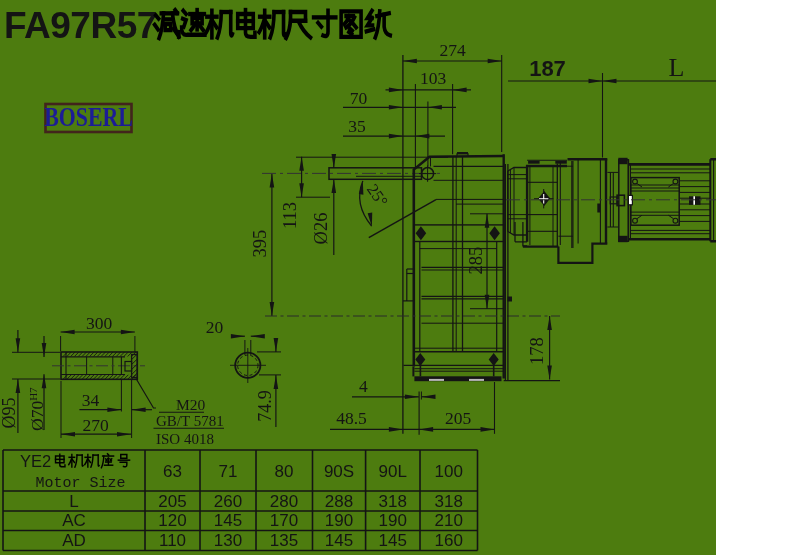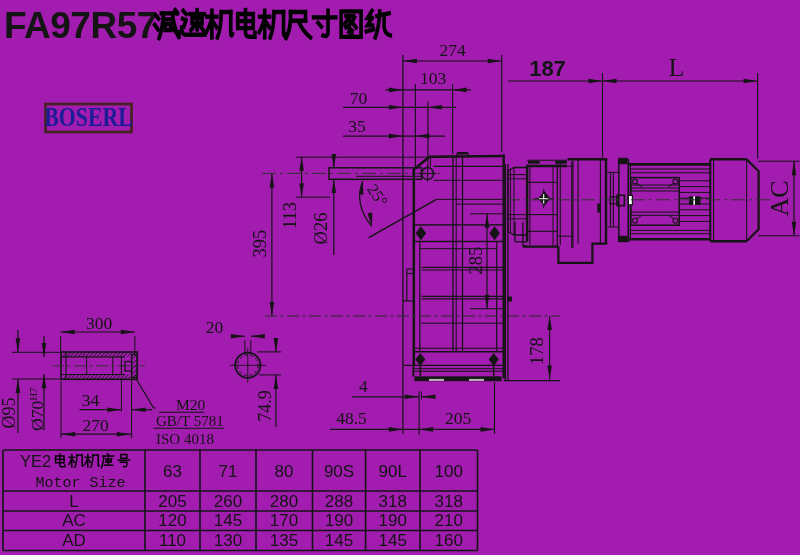--- a/index.html
+++ b/index.html
@@ -1,15 +1,15 @@
 <!DOCTYPE html>
 <html><head><meta charset="utf-8">
 <style>
 html,body{margin:0;padding:0;background:#fff;}
-#page{width:800px;height:555px;position:relative;overflow:hidden;background:#a21caf;}
+#page{width:716px;height:555px;position:relative;overflow:hidden;background:#4d7c0f;}
 svg{display:block;}
 </style></head>
 <body>
 <div id="page">
 <svg width="800" height="555" viewBox="0 0 800 555" style="filter:blur(0.4px)">
 <defs>
 <g id="gl_jian" fill="none" stroke="#000" stroke-linecap="square" stroke-linejoin="miter">
 <path d="M10,22 L20,32"></path>
 <path d="M6,50 L18,64"></path>
 <path d="M30,16 L88,16"></path>

